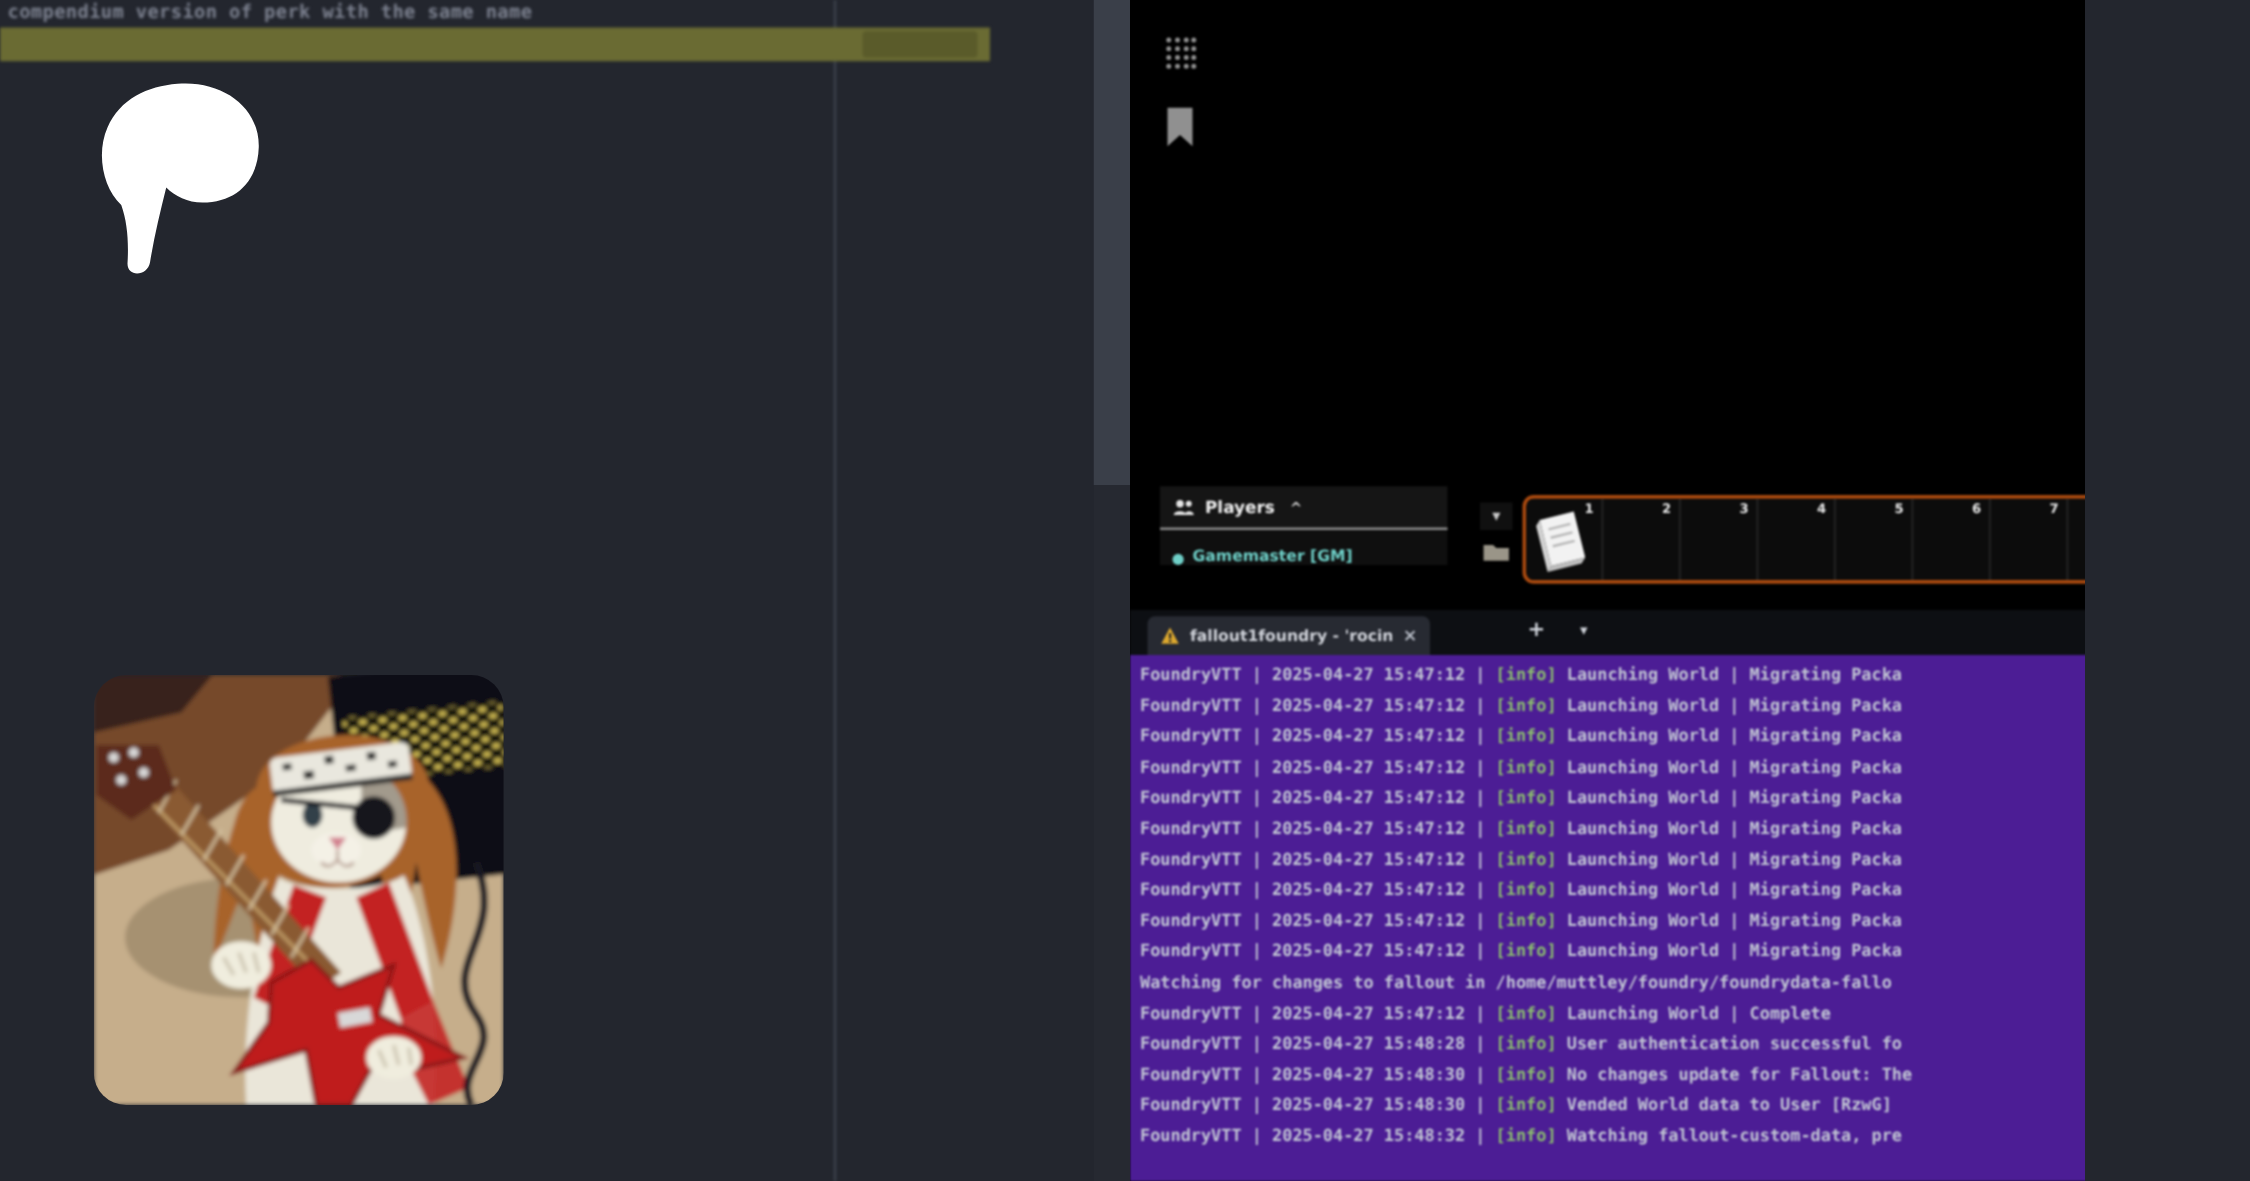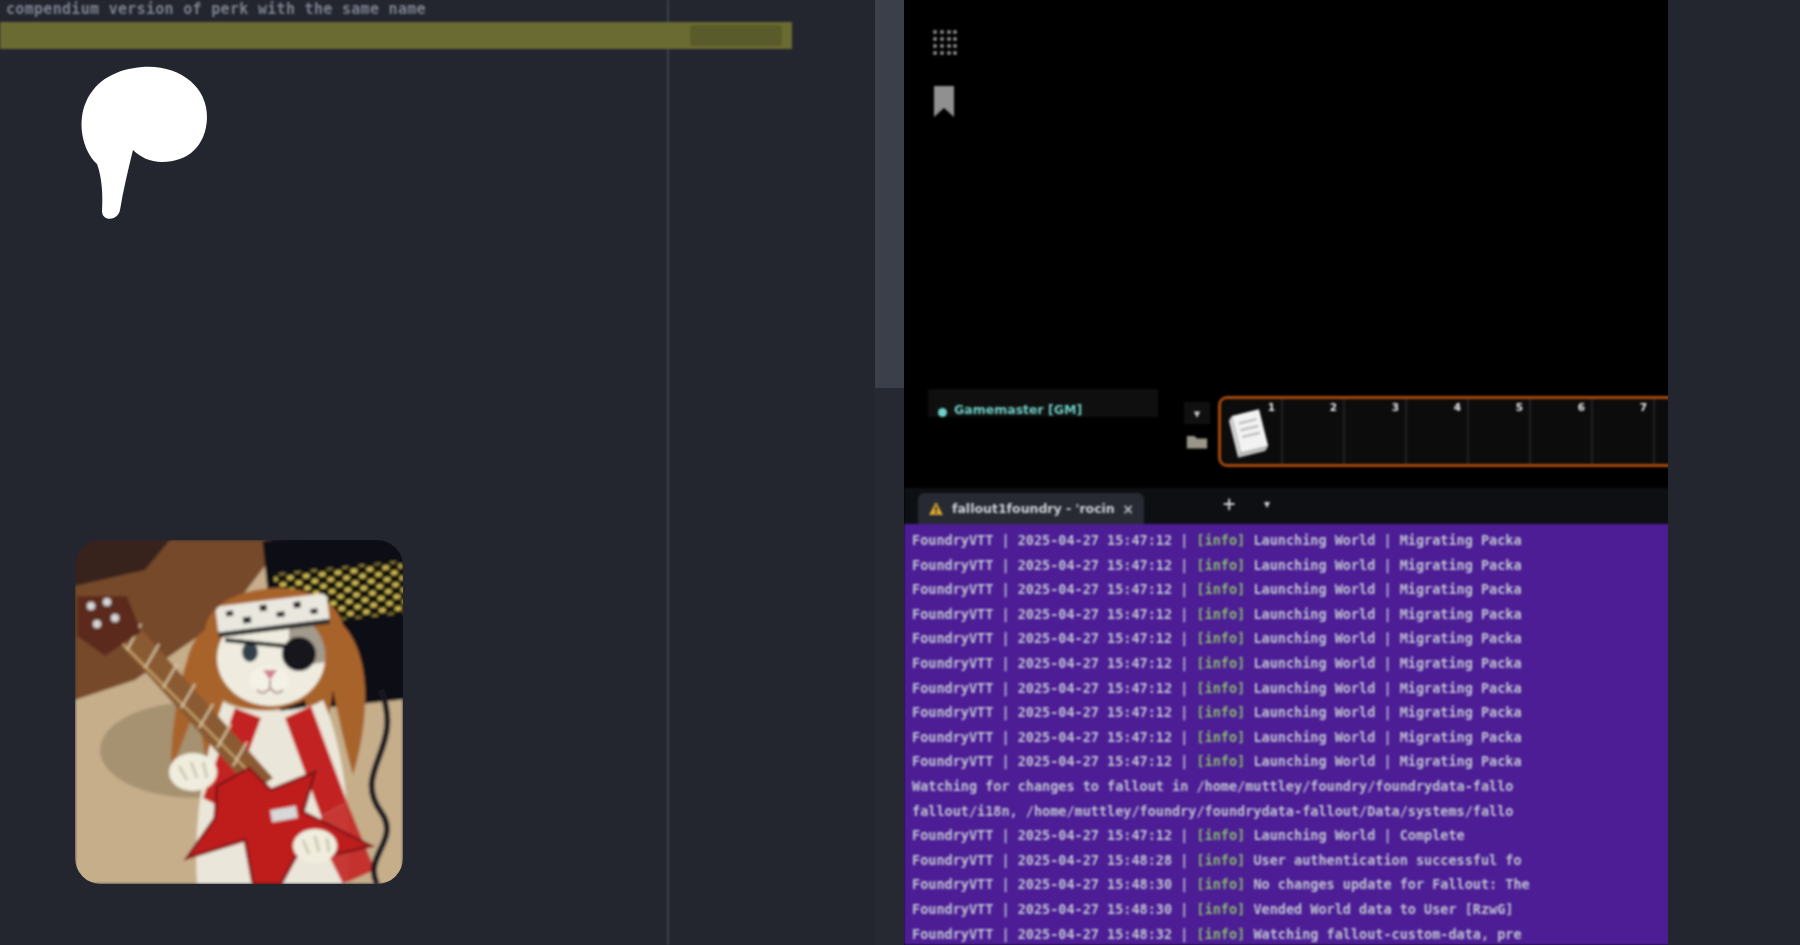--- a/index.html
+++ b/index.html
@@ -208,20 +208,32 @@
         <path d="M2,0 H22 V31 L12,22 L2,31 Z" fill="#909090"></path>
       </svg>
 
       <svg class="logo" viewBox="0 0 60 130">
         <circle cx="78" cy="62" r="50" fill="none" stroke="#8e8e8e" stroke-width="7"></circle>
         <path d="M30,10 L60,40 M20,118 L52,86" stroke="#7e7e7e" stroke-width="6" fill="none"></path>
         <text x="4" y="72" font-size="27" fill="#c9c9c9">Gam</text>
       </svg>
 
       <div class="players">
+        <div class="players-header">
+          <svg width="18" height="14" viewBox="0 0 18 14">
+            <g fill="#e6e6e6">
+              <circle cx="6" cy="4" r="3"></circle>
+                <path d="M1,13 C1,9 11,9 11,13 Z"></path>
+              <circle cx="13" cy="4" r="2.4"></circle>
+                <path d="M10,12 C11,9 17,9.5 17,13 L10,13 Z"></path>
+            </g>
+          </svg>
+          <span>Players</span>
+          <span class="players-caret">^</span>
+        </div>
         <div>
             <div class="player-row">
             <span class="player-dot"></span>
             <span class="player-name">Gamemaster [GM]</span>
           </div>
           </div>
       </div>
 
       <div class="bar-caret">
         <span>▾</span>
@@ -299,21 +311,20 @@
               <div class="tline"><span class="tpre">FoundryVTT | 2025-04-27 15:47:12 | </span><span class="tinfo">[info]</span><span class="tpost"> Launching World | Migrating Packa</span></div>
               <div class="tline"><span class="tpre">FoundryVTT | 2025-04-27 15:47:12 | </span><span class="tinfo">[info]</span><span class="tpost"> Launching World | Migrating Packa</span></div>
               <div class="tline"><span class="tpre">FoundryVTT | 2025-04-27 15:47:12 | </span><span class="tinfo">[info]</span><span class="tpost"> Launching World | Migrating Packa</span></div>
               <div class="tline"><span class="tpre">FoundryVTT | 2025-04-27 15:47:12 | </span><span class="tinfo">[info]</span><span class="tpost"> Launching World | Migrating Packa</span></div>
               <div class="tline"><span class="tpre">FoundryVTT | 2025-04-27 15:47:12 | </span><span class="tinfo">[info]</span><span class="tpost"> Launching World | Migrating Packa</span></div>
               <div class="tline"><span class="tpre">FoundryVTT | 2025-04-27 15:47:12 | </span><span class="tinfo">[info]</span><span class="tpost"> Launching World | Migrating Packa</span></div>
               <div class="tline"><span class="tpre">FoundryVTT | 2025-04-27 15:47:12 | </span><span class="tinfo">[info]</span><span class="tpost"> Launching World | Migrating Packa</span></div>
               <div class="tline"><span class="tpre">FoundryVTT | 2025-04-27 15:47:12 | </span><span class="tinfo">[info]</span><span class="tpost"> Launching World | Migrating Packa</span></div>
               <div class="tline"><span class="tpre">FoundryVTT | 2025-04-27 15:47:12 | </span><span class="tinfo">[info]</span><span class="tpost"> Launching World | Migrating Packa</span></div>
               <div class="tline"><span class="tpre">Watching for changes to fallout in /home/muttley/foundry/foundrydata-fallo</span><span class="tinfo"></span><span class="tpost"></span></div>
-              <div class="tline"><span class="tpre">fallout/i18n, /home/muttley/foundry/foundrydata-fallout/Data/systems/fallo</span><span class="tinfo"></span><span class="tpost"></span></div>
               <div class="tline"><span class="tpre">FoundryVTT | 2025-04-27 15:47:12 | </span><span class="tinfo">[info]</span><span class="tpost"> Launching World | Complete</span></div>
               <div class="tline"><span class="tpre">FoundryVTT | 2025-04-27 15:48:28 | </span><span class="tinfo">[info]</span><span class="tpost"> User authentication successful fo</span></div>
               <div class="tline"><span class="tpre">FoundryVTT | 2025-04-27 15:48:30 | </span><span class="tinfo">[info]</span><span class="tpost"> No changes update for Fallout: The</span></div>
               <div class="tline"><span class="tpre">FoundryVTT | 2025-04-27 15:48:30 | </span><span class="tinfo">[info]</span><span class="tpost"> Vended World data to User [RzwG]</span></div>
               <div class="tline"><span class="tpre">FoundryVTT | 2025-04-27 15:48:32 | </span><span class="tinfo">[info]</span><span class="tpost"> Watching fallout-custom-data, pre</span></div>
             </div>
         </div>
       </div>
 
     </div>

